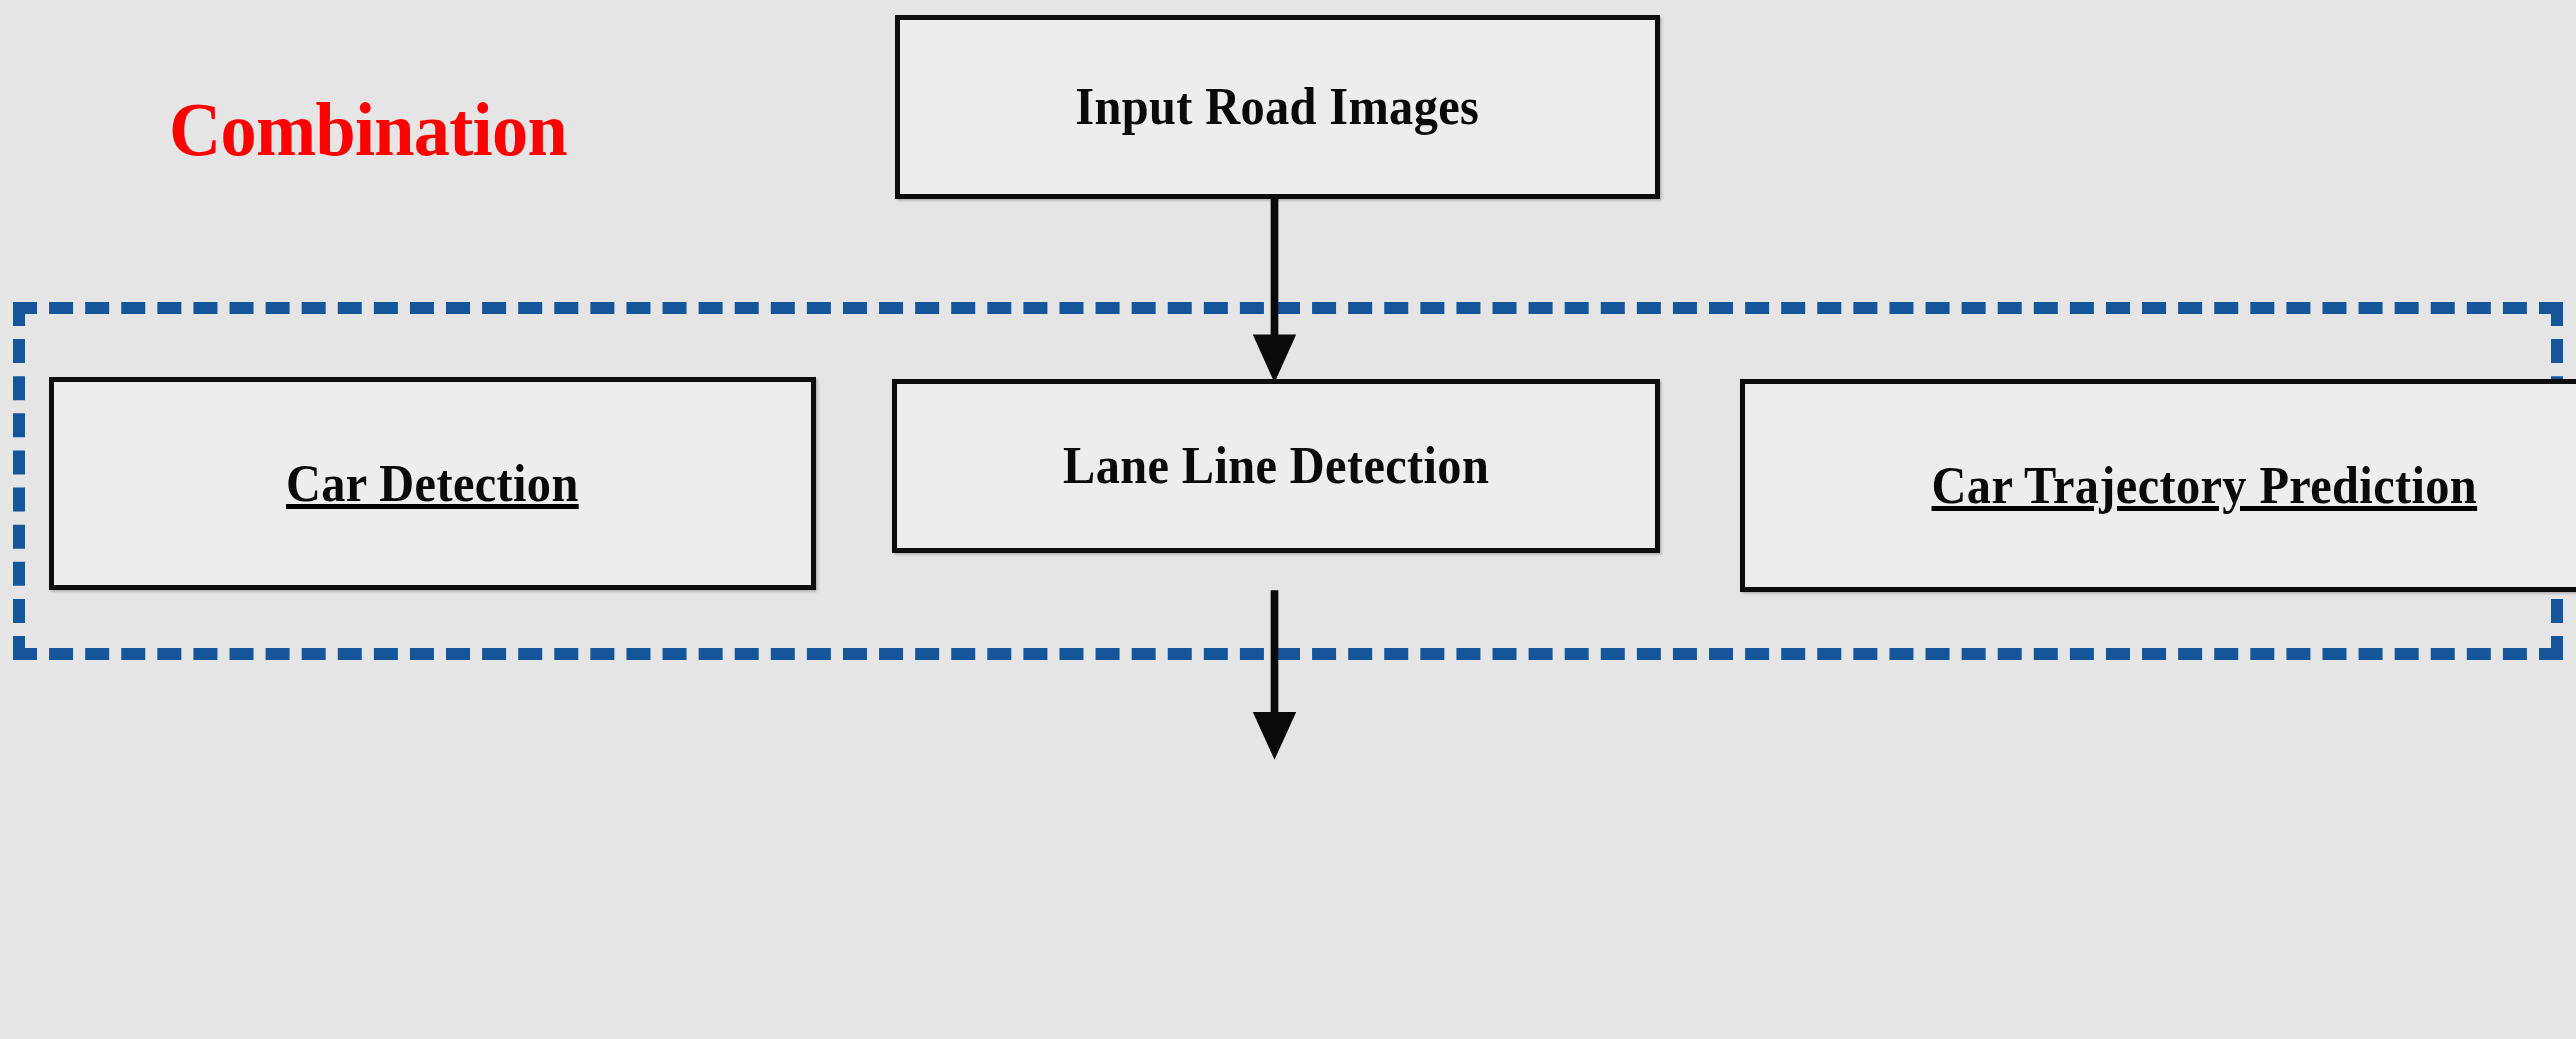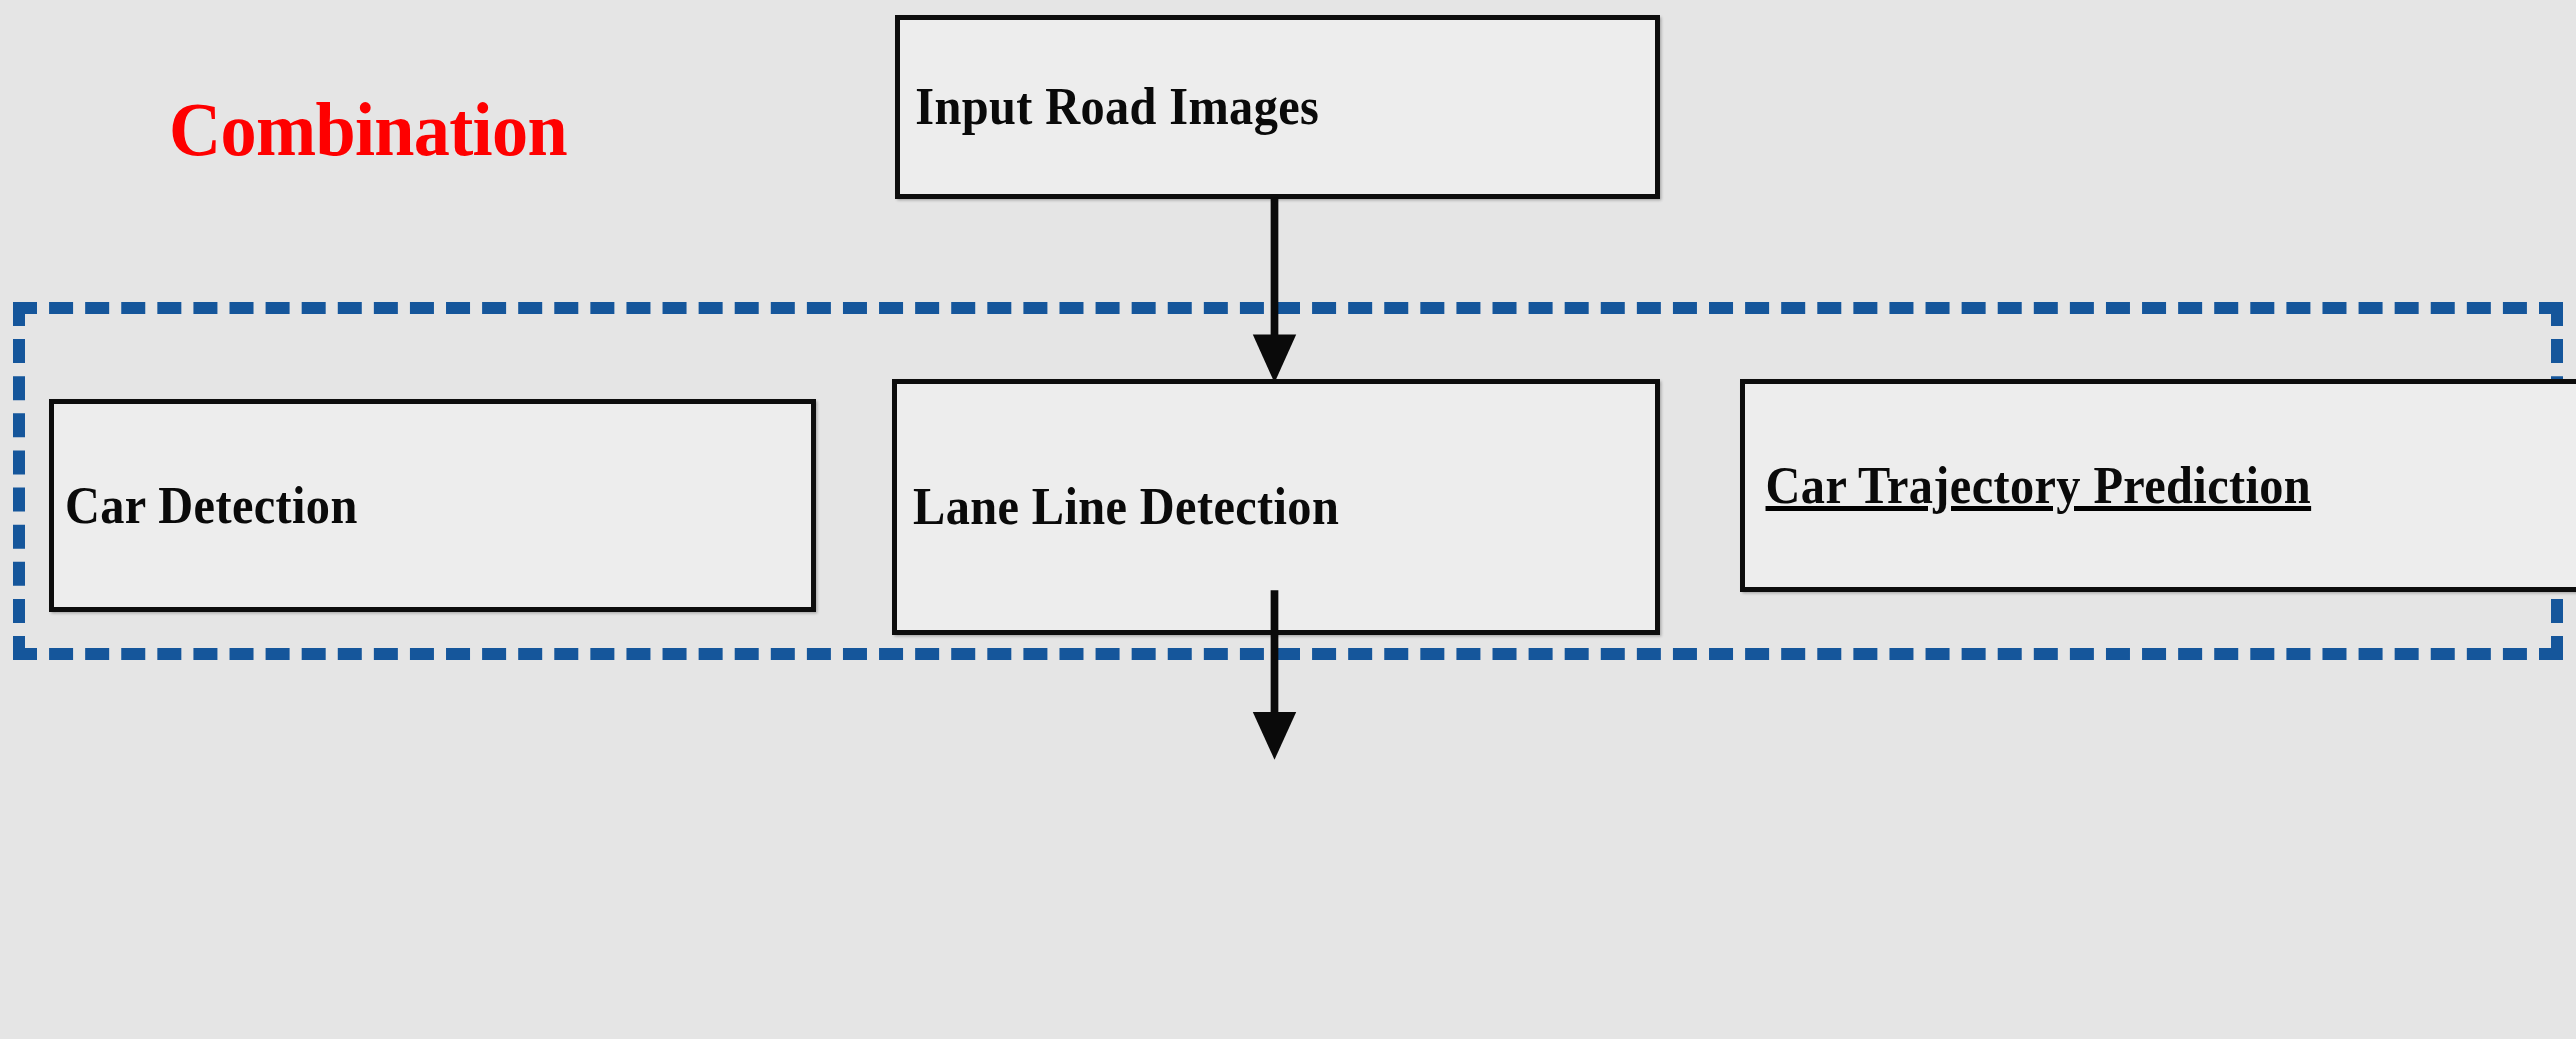--- a/index.html
+++ b/index.html
@@ -35,36 +35,36 @@
   }
 
   
   .node {
     position: absolute;
     box-sizing: border-box;
     background: #ededed;
     border: 5.6px solid #0d0d0d;
     display: flex;
     align-items: center;
-    justify-content: flex-start;
+    justify-content: center;
     box-shadow: 2.1px 2.1px 2.8px rgba(0,0,0,0.30);
   }
   .node .node-label {
     font-size: 52px;
     font-weight: bold;
     color: #0a0a0a;
     line-height: 1;
     white-space: nowrap;
     transform: scaleX(0.93);
     letter-spacing: 0.4px;
   }
 
   #node-input      { left: 895px; top: 15.4px;   width: 765px; height: 184px; }
-  #node-car        { left: 49px;   top: 399px;  width: 767px; height: 213px; }
-  #node-lane       { left: 892px; top: 379px;  width: 768px; height: 256px; }
+  #node-car        { left: 49px;   top: 377px;  width: 767px; height: 213px; text-decoration: underline; }
+  #node-lane       { left: 892px; top: 379px;  width: 768px; height: 174px; }
   #node-traj       { left: 1740px; top: 379px;  width: 928px; height: 213px; text-decoration: underline; }
   #node-demo       { left: 762px; top: 757px; width: 1059px; height: 255px; }
 
   #node-demo .node-label { font-size: 53px; }
 
   
   .group-box {
     position: absolute;
     left: 12.6px;
     top: 302px;

